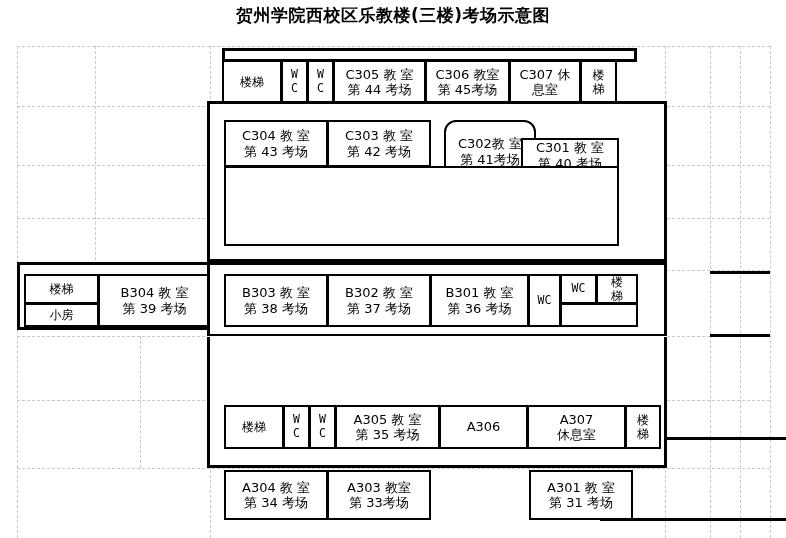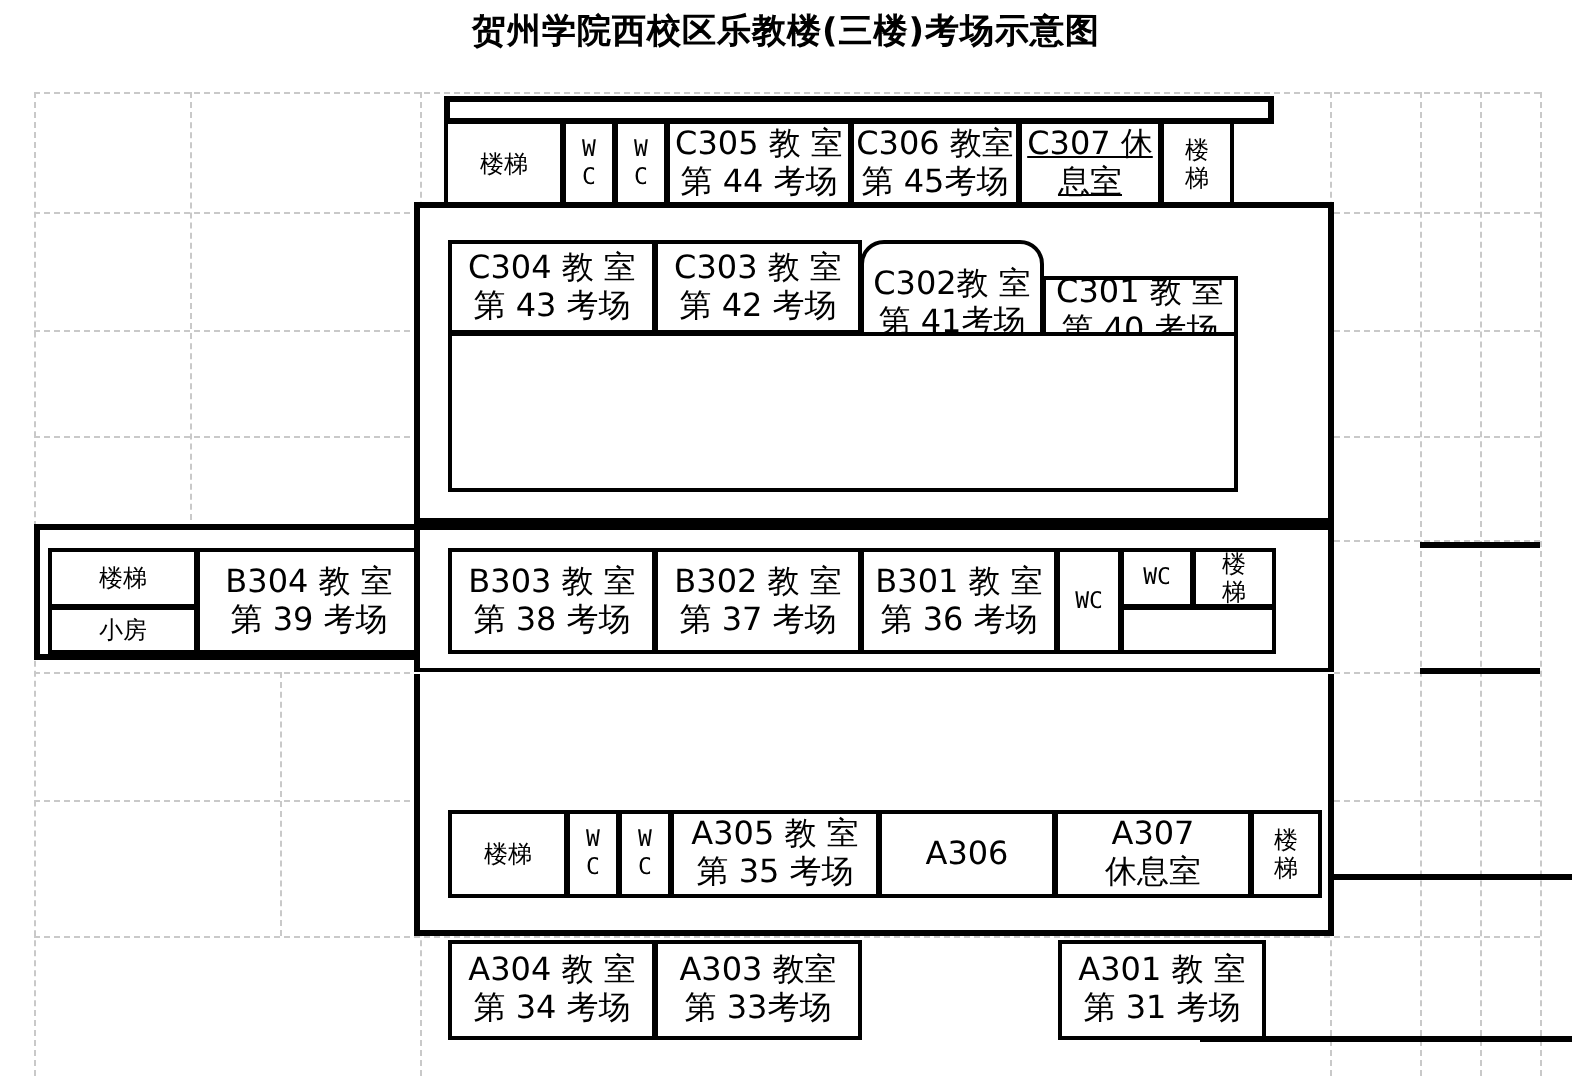--- a/index.html
+++ b/index.html
@@ -27,21 +27,21 @@
   .wall{position:absolute;background:#000;}
   .block{position:absolute;border:3px solid #000;box-sizing:border-box;background:#fff;}
   .room{
     position:absolute;border:2px solid #000;box-sizing:border-box;background:#fff;
     display:flex;flex-direction:column;align-items:center;justify-content:center;
     text-align:center;line-height:1.18;overflow:hidden;
   }
   .room .ln{display:block;white-space:nowrap;}
   .r-cn{font-family:"DejaVu Sans","Liberation Sans",sans-serif;}
   .sz14{font-size:12px;}
-  .sz13{font-size:16px;}
+  .sz13{font-size:13px;}
   .sz12{font-size:11.5px;}
   .mono{font-family:"DejaVu Sans Mono","Liberation Mono",monospace;}
   .blank{position:absolute;border:2px solid #000;box-sizing:border-box;background:#fff;}
 </style>
 </head>
 <body>
 
 <div id="stage">
 
   <div>
@@ -81,40 +81,40 @@
     <span class="ln mono">C</span>
   </div>
   <div class="room sz13" style="left:333px;top:60px;width:93px;height:44px;">
     <span class="ln r-cn">C305 教 室</span>
     <span class="ln r-cn">第 44 考场</span>
   </div>
   <div class="room sz13" style="left:425px;top:60px;width:85px;height:44px;">
     <span class="ln r-cn">C306 教室</span>
     <span class="ln r-cn">第 45考场</span>
   </div>
-  <div class="room sz13" style="left:509px;top:60px;width:72px;height:44px;text-decoration:underline;">
+  <div class="room sz13" style="left:509px;top:60px;width:72px;height:44px;">
     <span class="ln r-cn">C307 休</span>
     <span class="ln r-cn">息室</span>
   </div>
   <div class="room sz14" style="left:580px;top:60px;width:37px;height:44px;">
     <span class="ln r-cn">楼</span>
     <span class="ln r-cn">梯</span>
   </div>
 
   <div class="block" style="left:207px;top:101px;width:460px;height:161px;"></div>
 
   <div class="room sz13" style="left:224px;top:120px;width:104px;height:47px;">
     <span class="ln r-cn">C304 教 室</span>
     <span class="ln r-cn">第 43 考场</span>
   </div>
   <div class="room sz13" style="left:327px;top:120px;width:104px;height:47px;">
     <span class="ln r-cn">C303 教 室</span>
     <span class="ln r-cn">第 42 考场</span>
   </div>
-  <div class="room sz13" style="left:430px;top:120px;width:92px;height:63px;border-radius:12px;">
+  <div class="room sz13" style="left:444px;top:120px;width:92px;height:63px;border-radius:12px;">
     <span class="ln r-cn">C302教 室</span>
     <span class="ln r-cn">第 41考场</span>
   </div>
   <div class="room sz13" style="left:521px;top:138px;width:98px;height:35px;">
     <span class="ln r-cn">C301 教 室</span>
     <span class="ln r-cn">第 40 考场</span>
   </div>
 
   <div class="blank" style="left:224px;top:166px;width:395px;height:80px;"></div>
 

